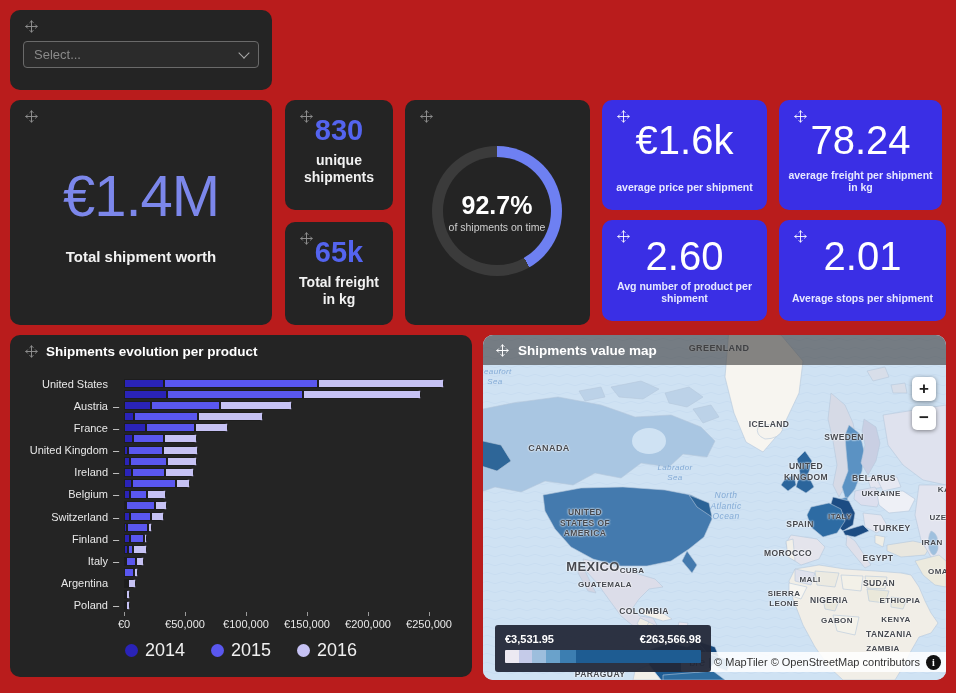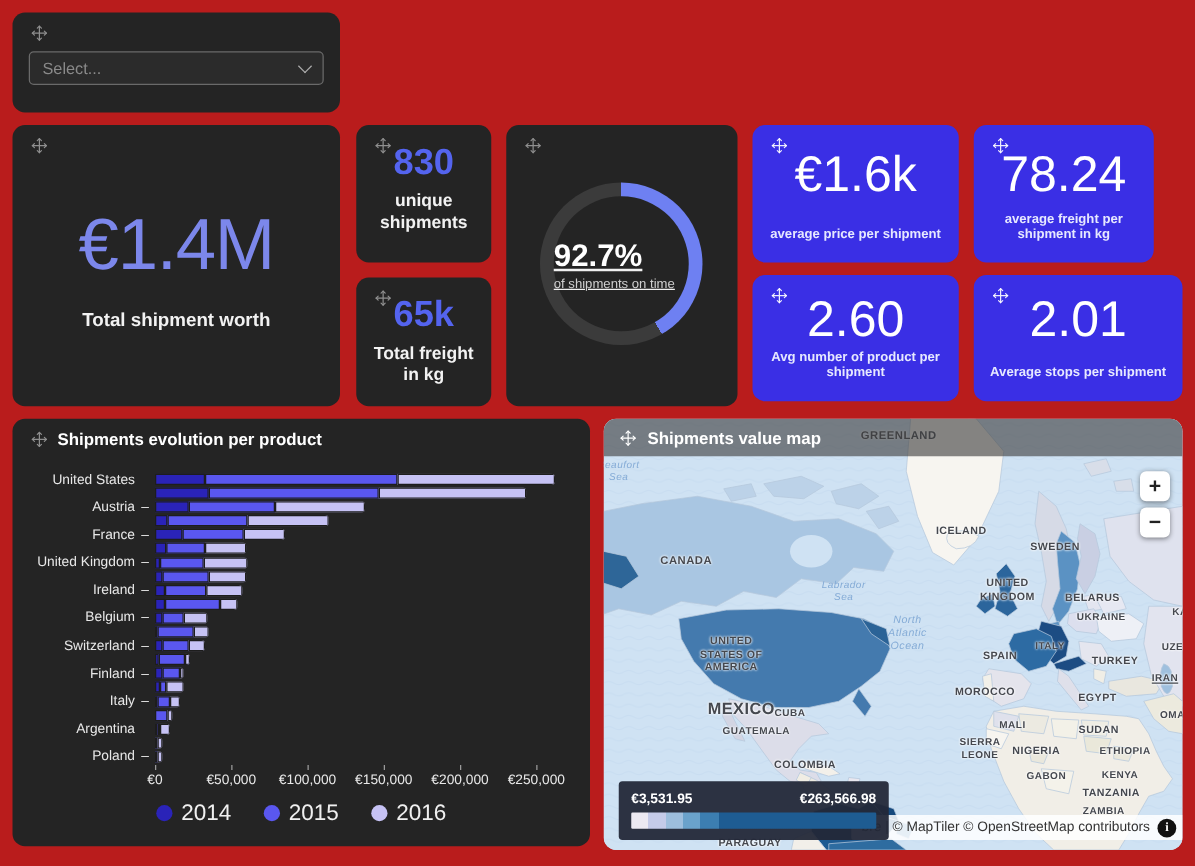--- a/index.html
+++ b/index.html
@@ -31,21 +31,21 @@
   .big-val{position:absolute;left:0;right:0;top:62px;text-align:center;font-size:58px;font-weight:500;color:#7C87EB;letter-spacing:-1px;}
   .big-lab{position:absolute;left:0;right:0;top:148px;text-align:center;font-size:15px;font-weight:700;color:#f2f2f2;}
   .stat-val{position:absolute;left:0;right:0;top:14px;text-align:center;font-size:29px;font-weight:600;color:#5464EF;}
   .stat-lab{position:absolute;left:8px;right:8px;top:52px;text-align:center;font-size:14px;font-weight:700;color:#f2f2f2;line-height:1.2;}
   .kpi-val{position:absolute;left:0;right:0;top:18px;text-align:center;font-size:40px;font-weight:500;color:#fff;}
   .kpi-lab{position:absolute;left:6px;right:6px;bottom:17px;text-align:center;font-size:10.5px;font-weight:600;color:#e6e8ff;}
 
   
   .ring{position:absolute;left:27px;top:46px;width:130px;height:130px;border-radius:50%;}
   .ring-in{position:absolute;left:11px;top:11px;width:108px;height:108px;border-radius:50%;background:#242424;}
-  .ring-txt{position:absolute;left:0;top:34px;width:108px;text-align:left;text-decoration:underline;}
+  .ring-txt{position:absolute;left:0;top:34px;width:108px;text-align:center;}
   .ring-pct{font-size:25px;font-weight:700;color:#fff;}
   .ring-sub{font-size:10.5px;color:#cfcfcf;margin-top:1px;}
 
   
   .panel-title{position:absolute;left:36px;top:9px;font-size:13.5px;font-weight:700;color:#fff;}
   .bar-plot{position:absolute;left:12px;top:44px;right:8px;height:231px;display:flex;flex-direction:column;justify-content:space-between;}
   .bar-row{display:flex;align-items:center;height:9px;}
   .bar-label{width:86px;text-align:right;font-size:11px;color:#e8e8e8;white-space:nowrap;}
   .bar-dash{width:16px;text-align:center;font-size:11px;color:#e8e8e8;}
   .bar-track{display:flex;height:9px;border-radius:0 3px 3px 0;overflow:hidden;}
@@ -155,21 +155,21 @@
     <span class="drag">
         <svg viewBox="0 0 20 20" fill="none" stroke="currentColor" stroke-width="1.3" stroke-linecap="round" stroke-linejoin="round">
           <path d="M10 2.5v15M2.5 10h15"></path>
           <path d="M7.8 4.7 10 2.5l2.2 2.2M7.8 15.3 10 17.5l2.2-2.2M4.7 7.8 2.5 10l2.2 2.2M15.3 7.8 17.5 10l-2.2 2.2"></path>
         </svg>
       </span>
     <div class="kpi-val">€1.6k</div>
     <div class="kpi-lab">average price per shipment</div>
   </div>
 
-  <div class="card bluecard" style="left:779px;top:100px;width:144px;height:110px;">
+  <div class="card bluecard" style="left:779px;top:100px;width:163px;height:110px;">
     <span class="drag">
         <svg viewBox="0 0 20 20" fill="none" stroke="currentColor" stroke-width="1.3" stroke-linecap="round" stroke-linejoin="round">
           <path d="M10 2.5v15M2.5 10h15"></path>
           <path d="M7.8 4.7 10 2.5l2.2 2.2M7.8 15.3 10 17.5l2.2-2.2M4.7 7.8 2.5 10l2.2 2.2M15.3 7.8 17.5 10l-2.2 2.2"></path>
         </svg>
       </span>
     <div class="kpi-val">78.24</div>
     <div class="kpi-lab">average freight per shipment in kg</div>
   </div>
 
@@ -515,21 +515,21 @@
         <span class="ml ml-land" style="left: 323px; top: 126px; font-size: 8.5px;">UNITED
 KINGDOM</span>
         <span class="ml ml-land" style="left: 391px; top: 138px; font-size: 8.5px;">BELARUS</span>
         <span class="ml ml-land" style="left: 398px; top: 154px; font-size: 8px;">UKRAINE</span>
         <span class="ml ml-land" style="left: 102px; top: 172px; font-size: 8.5px;">UNITED
 STATES OF
 AMERICA</span>
         <span class="ml ml-land" style="left: 317px; top: 184px; font-size: 8.5px;">SPAIN</span>
         <span class="ml ml-land" style="left: 357px; top: 177px; font-size: 8px;">ITALY</span>
         <span class="ml ml-land" style="left: 409px; top: 188px; font-size: 8.5px;">TURKEY</span>
-        <span class="ml ml-land" style="left: 449px; top: 203px; font-size: 8px; text-decoration: underline;">IRAN</span>
+        <span class="ml ml-land" style="left: 449px; top: 203px; font-size: 8px;">IRAN</span>
         <span class="ml ml-land" style="left: 461px; top: 150px; font-size: 8px;">KA</span>
         <span class="ml ml-land" style="left: 455px; top: 178px; font-size: 8px;">UZE</span>
         <span class="ml ml-land" style="left: 455px; top: 232px; font-size: 8px;">OMA</span>
         <span class="ml ml-land" style="left: 110px; top: 224px; font-size: 13px;">MEXICO</span>
         <span class="ml ml-land" style="left: 149px; top: 231px; font-size: 8px;">CUBA</span>
         <span class="ml ml-land" style="left: 122px; top: 245px; font-size: 8px;">GUATEMALA</span>
         <span class="ml ml-land" style="left: 161px; top: 271px; font-size: 8.5px;">COLOMBIA</span>
         <span class="ml ml-land" style="left: 305px; top: 213px; font-size: 8.5px;">MOROCCO</span>
         <span class="ml ml-land" style="left: 395px; top: 218px; font-size: 8.5px;">EGYPT</span>
         <span class="ml ml-land" style="left: 327px; top: 240px; font-size: 8px;">MALI</span>

